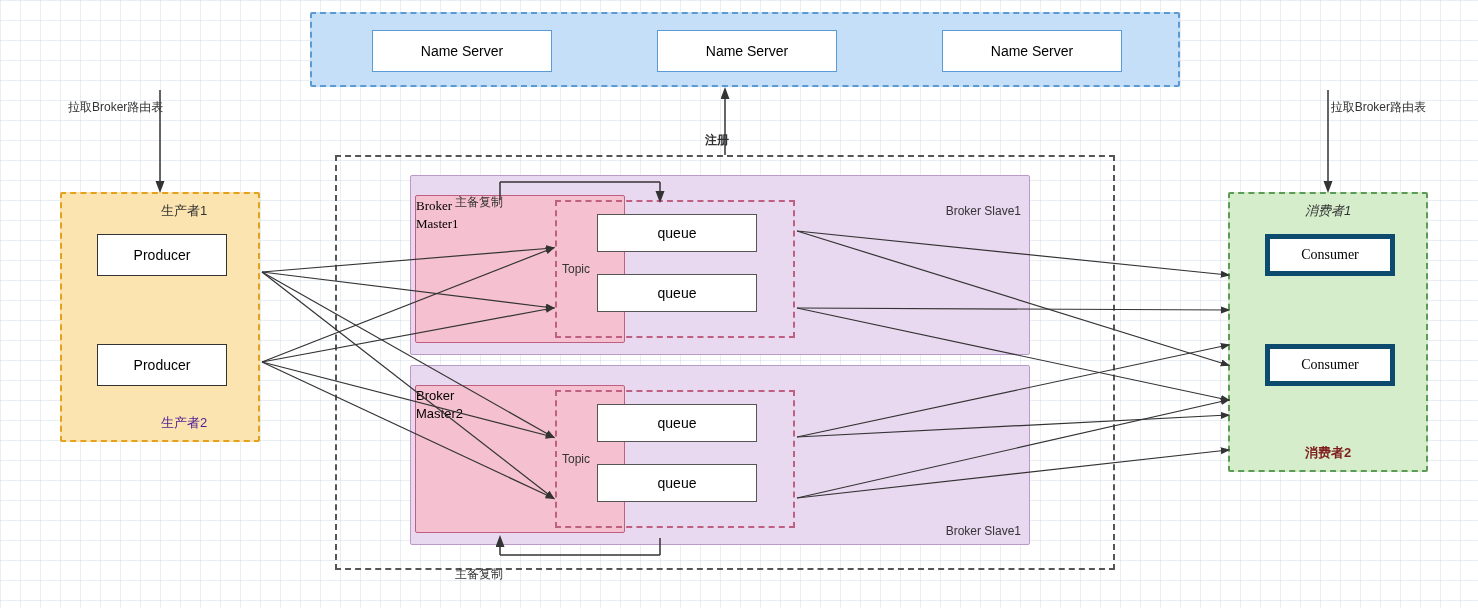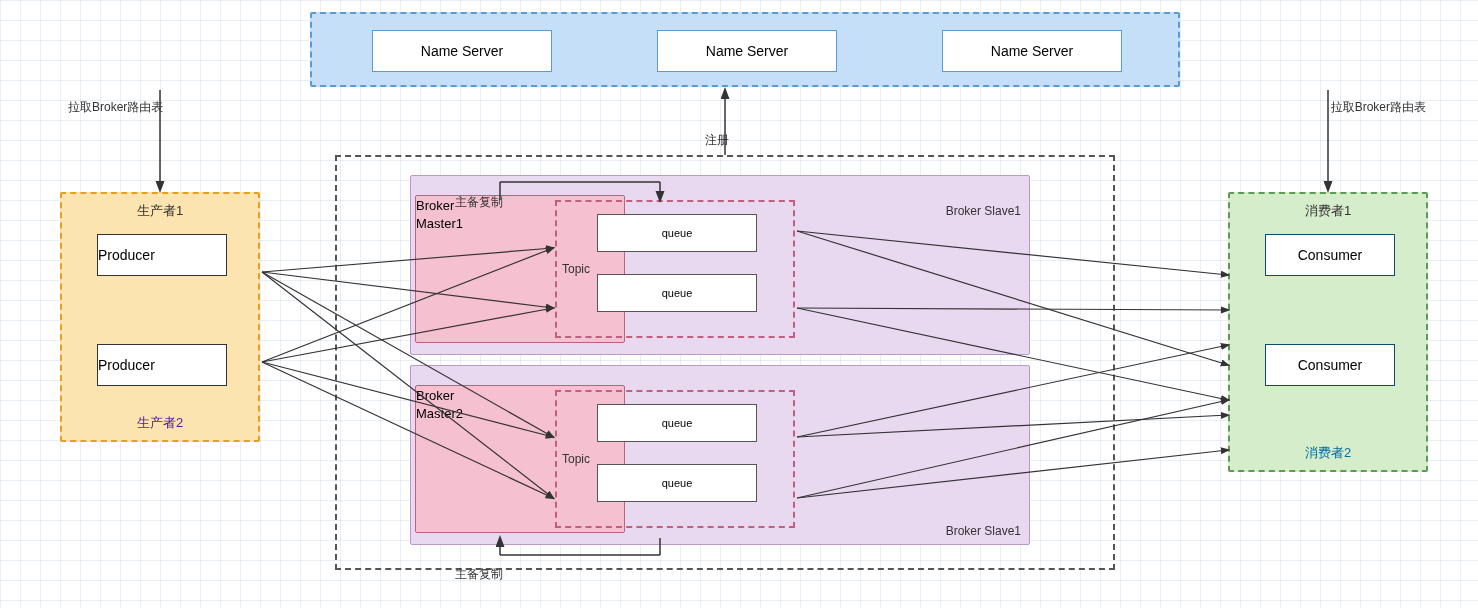--- a/index.html
+++ b/index.html
@@ -47,20 +47,21 @@
     
     .producer-group {
       position: absolute;
       top: 192px;
       left: 60px;
       width: 200px;
       height: 250px;
       border: 2px dashed #e6a020;
       background: #fce4b0;
       border-radius: 2px;
+      padding-left: 24px;
     }
     .producer-label-top {
       position: absolute;
       top: 8px;
       width: 100%;
       text-align: center;
       font-size: 13px;
       color: #333;
     }
     .producer-label-bottom {
@@ -73,60 +74,64 @@
     }
     .producer-box {
       position: absolute;
       background: white;
       border: 1px solid #333;
       width: 130px;
       height: 42px;
       left: 35px;
       display: flex;
       align-items: center;
+      justify-content: center;
       font-size: 14px;
     }
     
     .consumer-group {
       position: absolute;
       top: 192px;
       right: 50px;
       width: 200px;
       height: 280px;
       border: 2px dashed #5d9a58;
       background: #d6edcc;
       border-radius: 2px;
     }
     .consumer-label-top {
       position: absolute;
       top: 8px;
       width: 100%;
       text-align: center;
       font-size: 13px;
       color: #333;
+      font-style: italic;
     }
     .consumer-label-bottom {
       position: absolute;
       bottom: 8px;
       width: 100%;
       text-align: center;
       font-size: 13px;
-      color: #0369a1;
+      color: #7f1d1d;
+      font-weight: bold;
     }
     .consumer-box {
       position: absolute;
       background: white;
-      border: 1px solid #0c4a6e;
+      border: 5px solid #0c4a6e;
       width: 130px;
       height: 42px;
       left: 35px;
       display: flex;
       align-items: center;
       justify-content: center;
       font-size: 14px;
+      font-family: Liberation Serif, serif;
     }
     
     .broker-outer {
       position: absolute;
       top: 155px;
       left: 335px;
       width: 780px;
       height: 415px;
       border: 2px dashed #555;
       background: transparent;
@@ -156,20 +161,21 @@
     
     .broker-master1 {
       position: absolute;
       top: 195px;
       left: 415px;
       width: 210px;
       height: 148px;
       border: 1px solid #c06080;
       background: #f5c0d0;
       border-radius: 2px;
+      font-family: Liberation Serif, serif;
     }
     
     .broker-master2 {
       position: absolute;
       top: 385px;
       left: 415px;
       width: 210px;
       height: 148px;
       border: 1px solid #c06080;
       background: #f5c0d0;
@@ -197,21 +203,21 @@
     .queue-box {
       position: absolute;
       background: white;
       border: 1px solid #555;
       width: 160px;
       height: 38px;
       left: 40px;
       display: flex;
       align-items: center;
       justify-content: center;
-      font-size: 11px;
+      font-size: 14px;
     }
     .label-text {
       position: absolute;
       font-size: 12px;
       color: #333;
       margin-top: 24px;
     }
     svg.arrows {
       position: absolute;
       top: 0;
@@ -296,21 +302,21 @@
     <div class="queue-box" style="top:72px;">
       <span>queue</span>
     </div>
   </div>
 
   <span class="label-text" style="top:238px; left:562px; font-size:12px;">Topic</span>
   <span class="label-text" style="top:428px; left:562px; font-size:12px;">Topic</span>
 
   <span class="label-text" style="top:75px; left:68px;">拉取Broker路由表</span>
   <span class="label-text" style="top:75px; right:52px;">拉取Broker路由表</span>
-  <span class="label-text" style="top:108px; left:705px;">注册</span>
+  <span class="label-text" style="top:108px; left:705px;font-weight:bold;">注册</span>
   <span class="label-text" style="top:170px; left:455px;">主备复制</span>
   <span class="label-text" style="top:542px; left:455px;">主备复制</span>
 
   <svg class="arrows">
     <defs>
       <marker id="arrow" markerWidth="8" markerHeight="8" refX="6" refY="3" orient="auto">
         <path d="M0,0 L0,6 L8,3 z" fill="#333"></path>
       </marker>
       <marker id="arrow-up" markerWidth="8" markerHeight="8" refX="3" refY="6" orient="auto">
         <path d="M0,0 L6,0 L3,8 z" fill="#333"></path>

